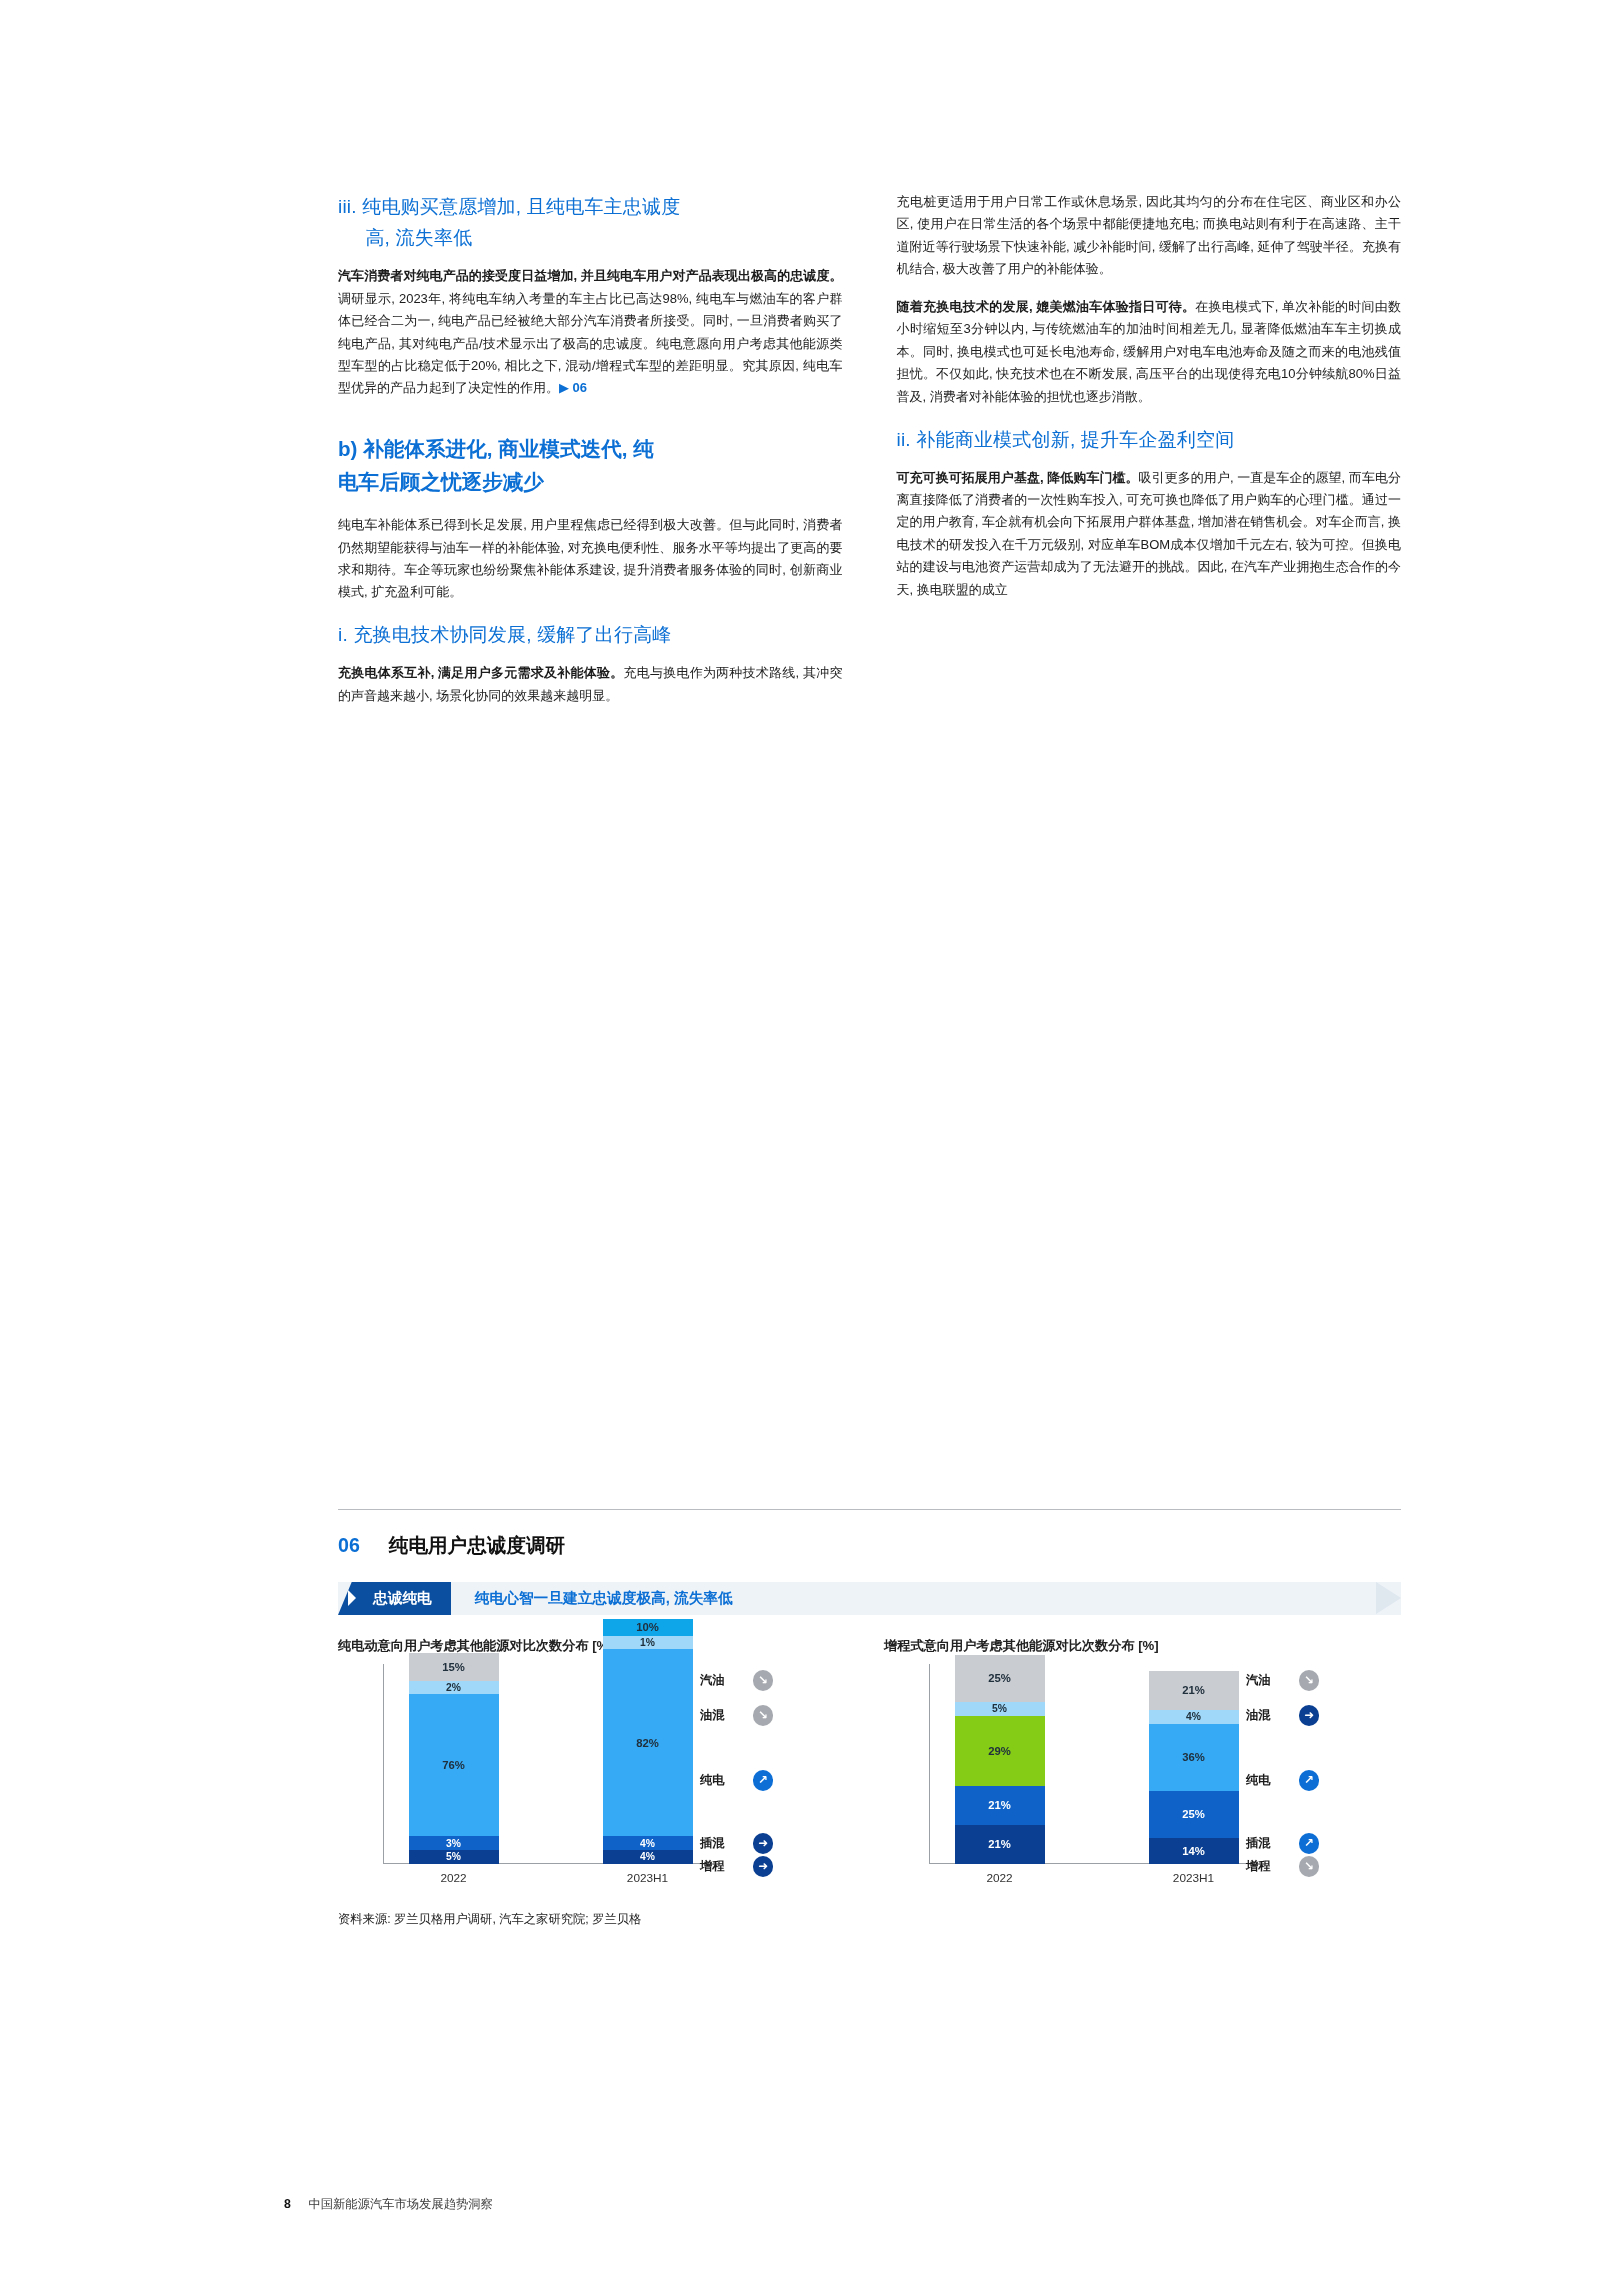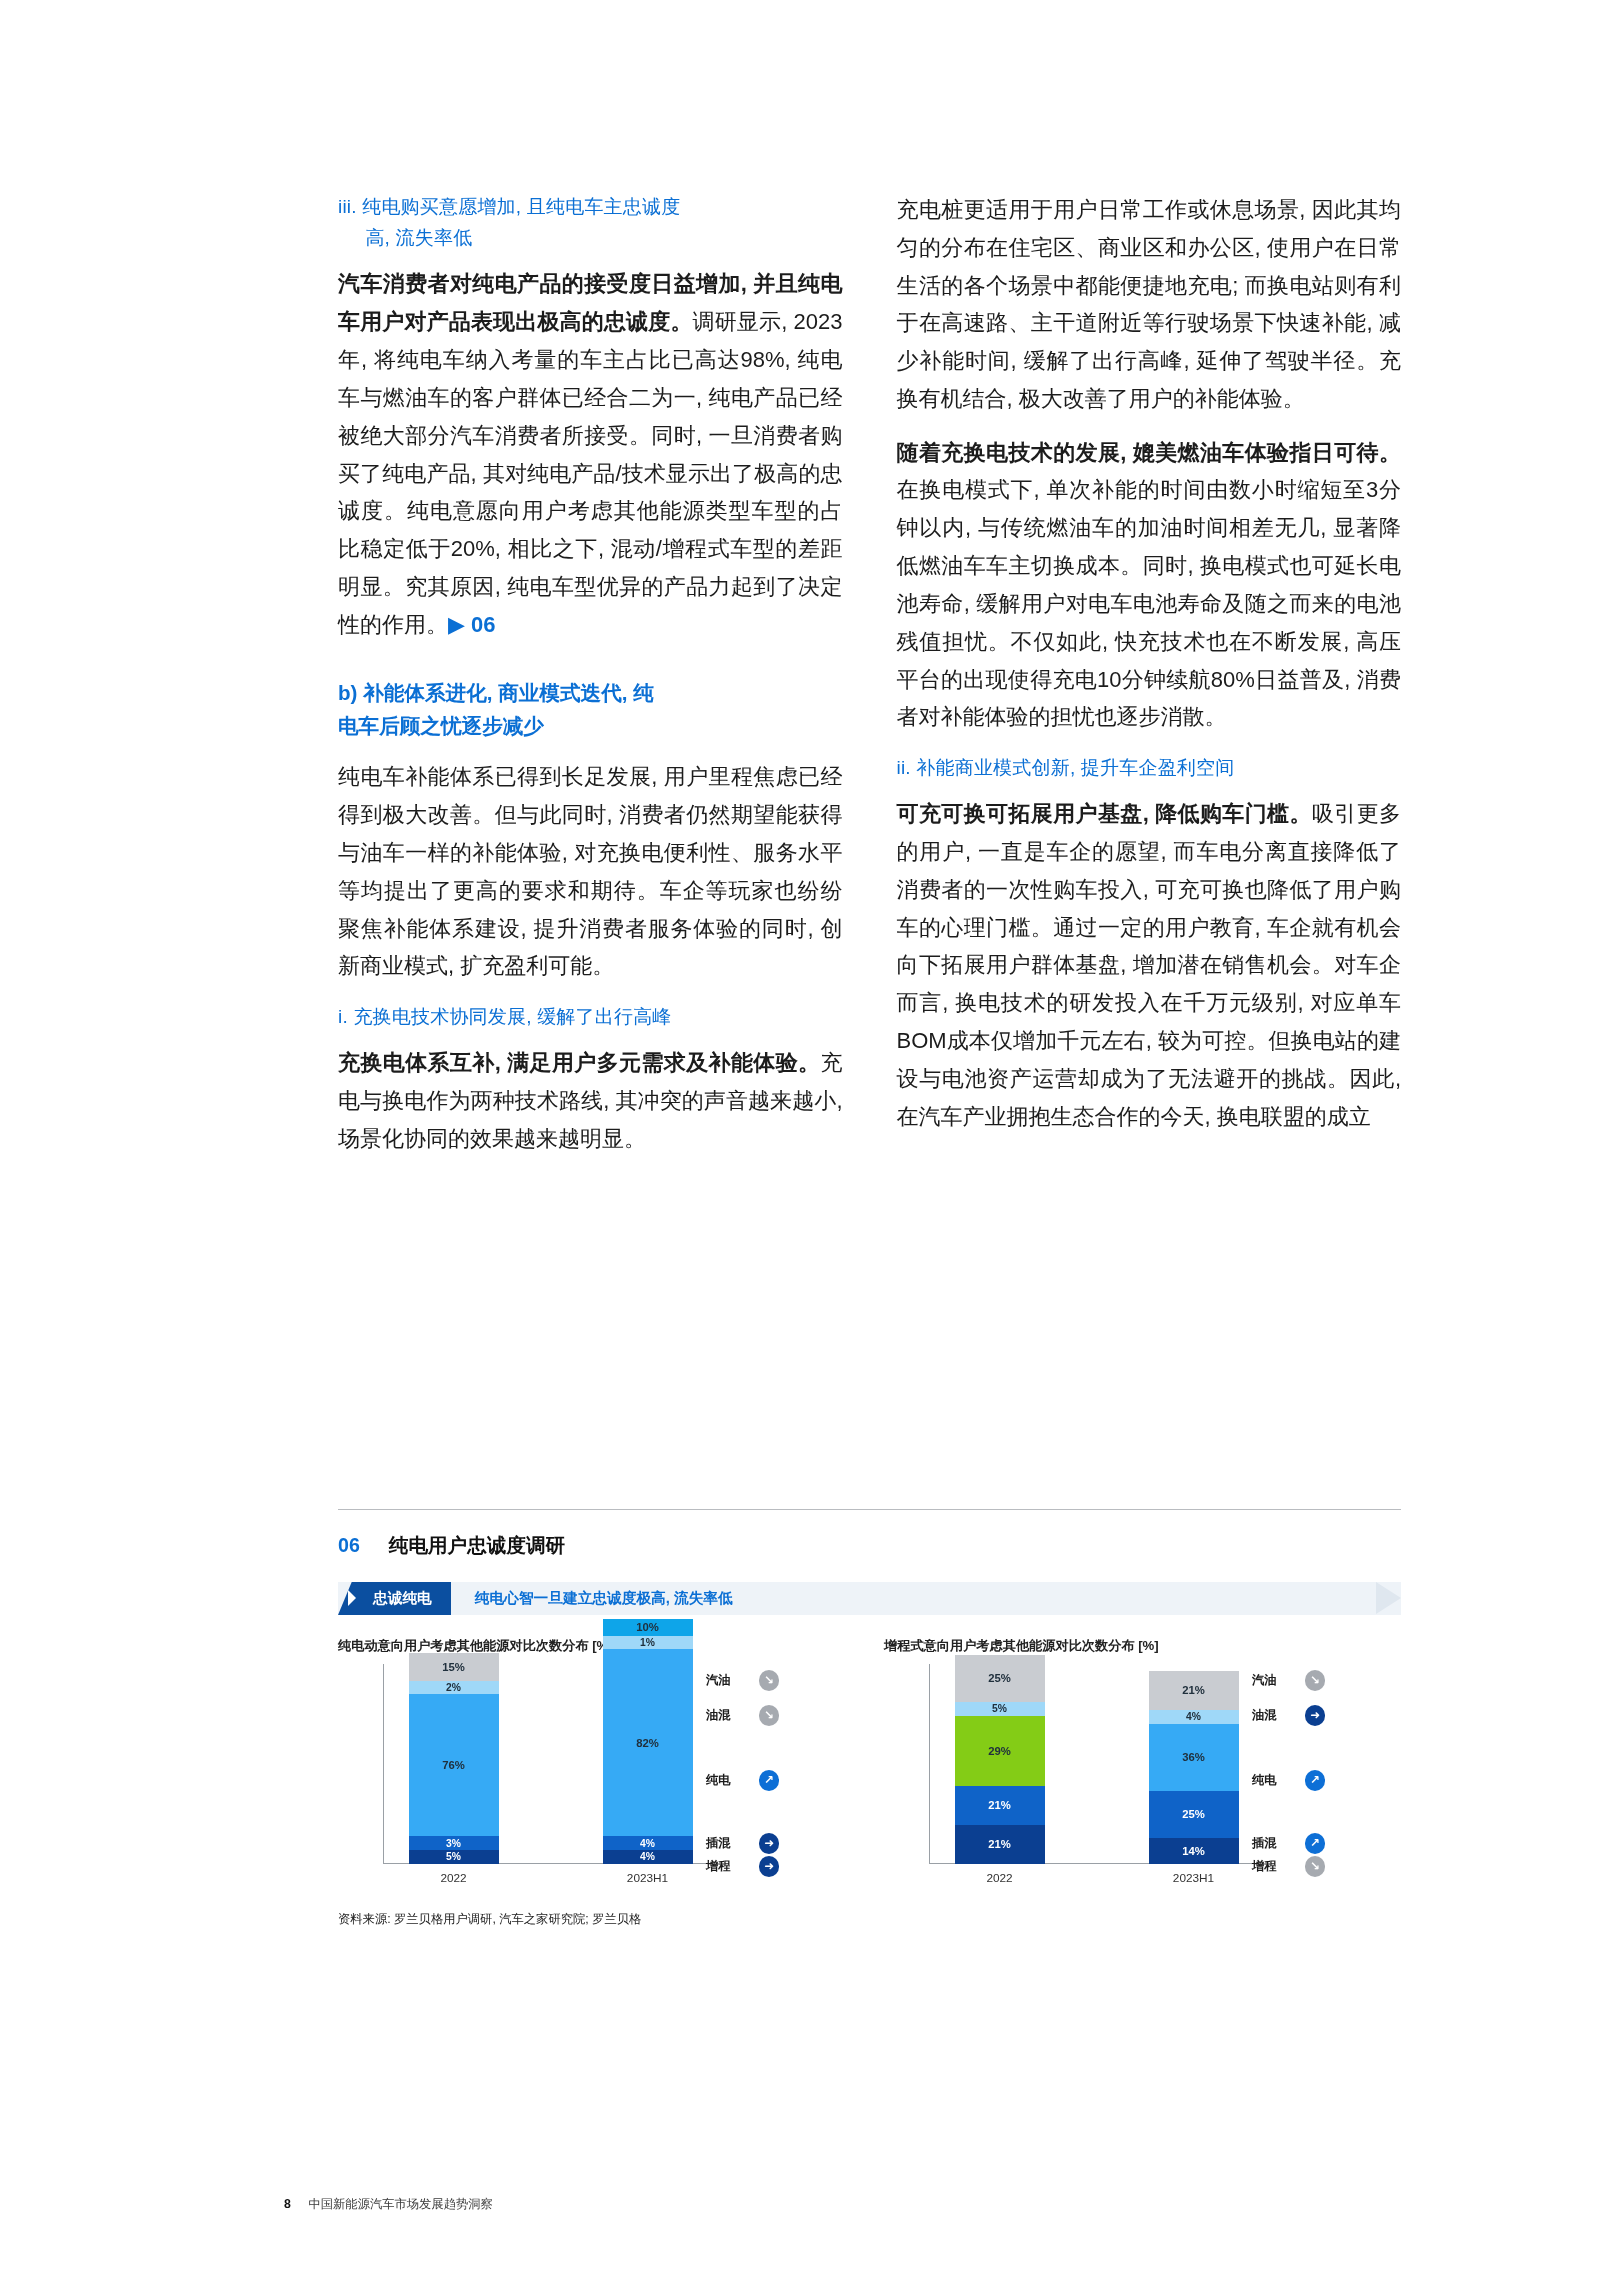--- a/index.html
+++ b/index.html
@@ -33,21 +33,21 @@
   }
   h3.blue .indent{display:block;padding-left:27.4px;}
   h2.blue{
     color:#0b6fd4;
     font-size:20.6px;
     line-height:1.6;
     font-weight:bold;
     margin:33px 0 15.7px 0;
   }
   p.body{
-    font-size:22px;
+    font-size:13px;
     line-height:1.72;
     margin:0 0 15.7px 0;
     text-align:justify;
     color:#1c1c1c;
   }
   p.body b{font-weight:bold;}
   .ref{color:#0b6fd4;font-weight:bold;white-space:nowrap;}
 
   
   .exhibit{
@@ -127,21 +127,21 @@
     font-size:11.3px;font-weight:bold;
     color:#20303d;
   }
   .seg.white{color:#ffffff;}
   .seg.tiny{font-size:10.3px;}
   .x-label{
     text-align:center;font-size:11.8px;color:#333;margin-top:7.8px;
   }
   .legend{
     position:absolute;
-    right:12px;top:0;bottom:21.6px;
+    right:18px;top:0;bottom:21.6px;
     width:137px;
   }
   .leg-item{
     position:absolute;
     display:flex;align-items:center;gap:9.8px;
     font-size:12.3px;font-weight:bold;color:#1b1b1b;
     width:137px;
   }
   .leg-label{width:43px;}
   .chip{

